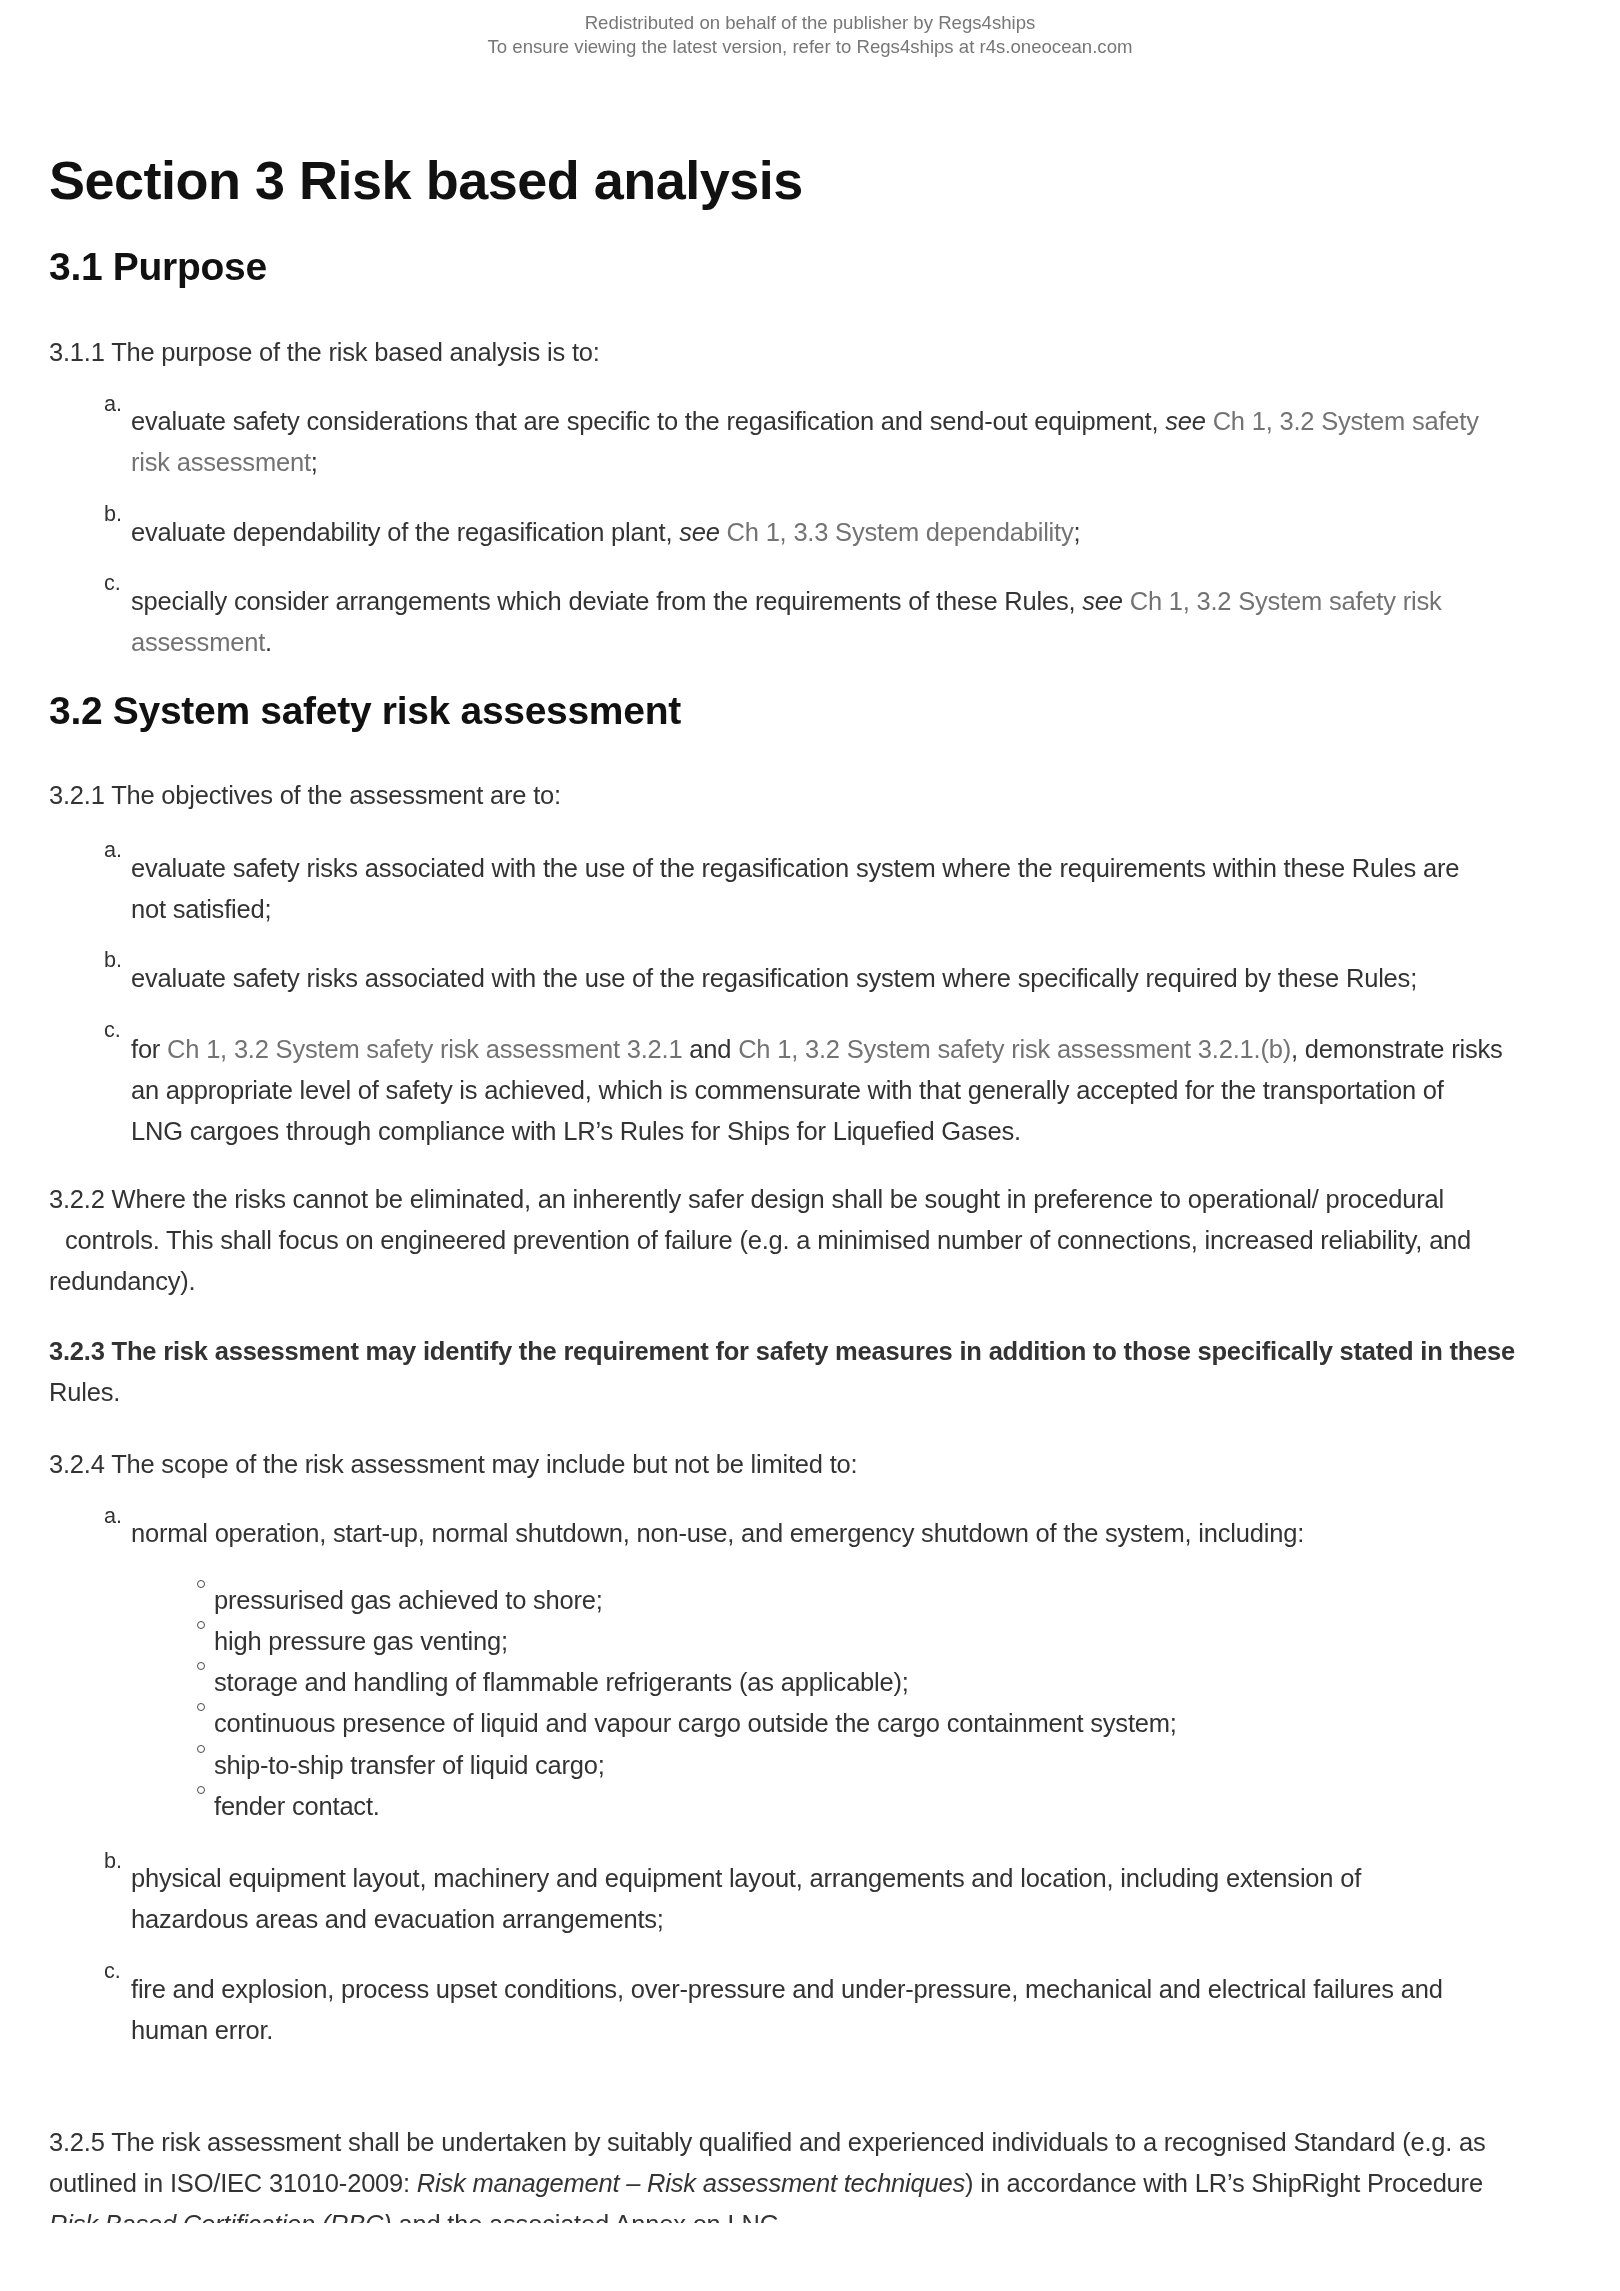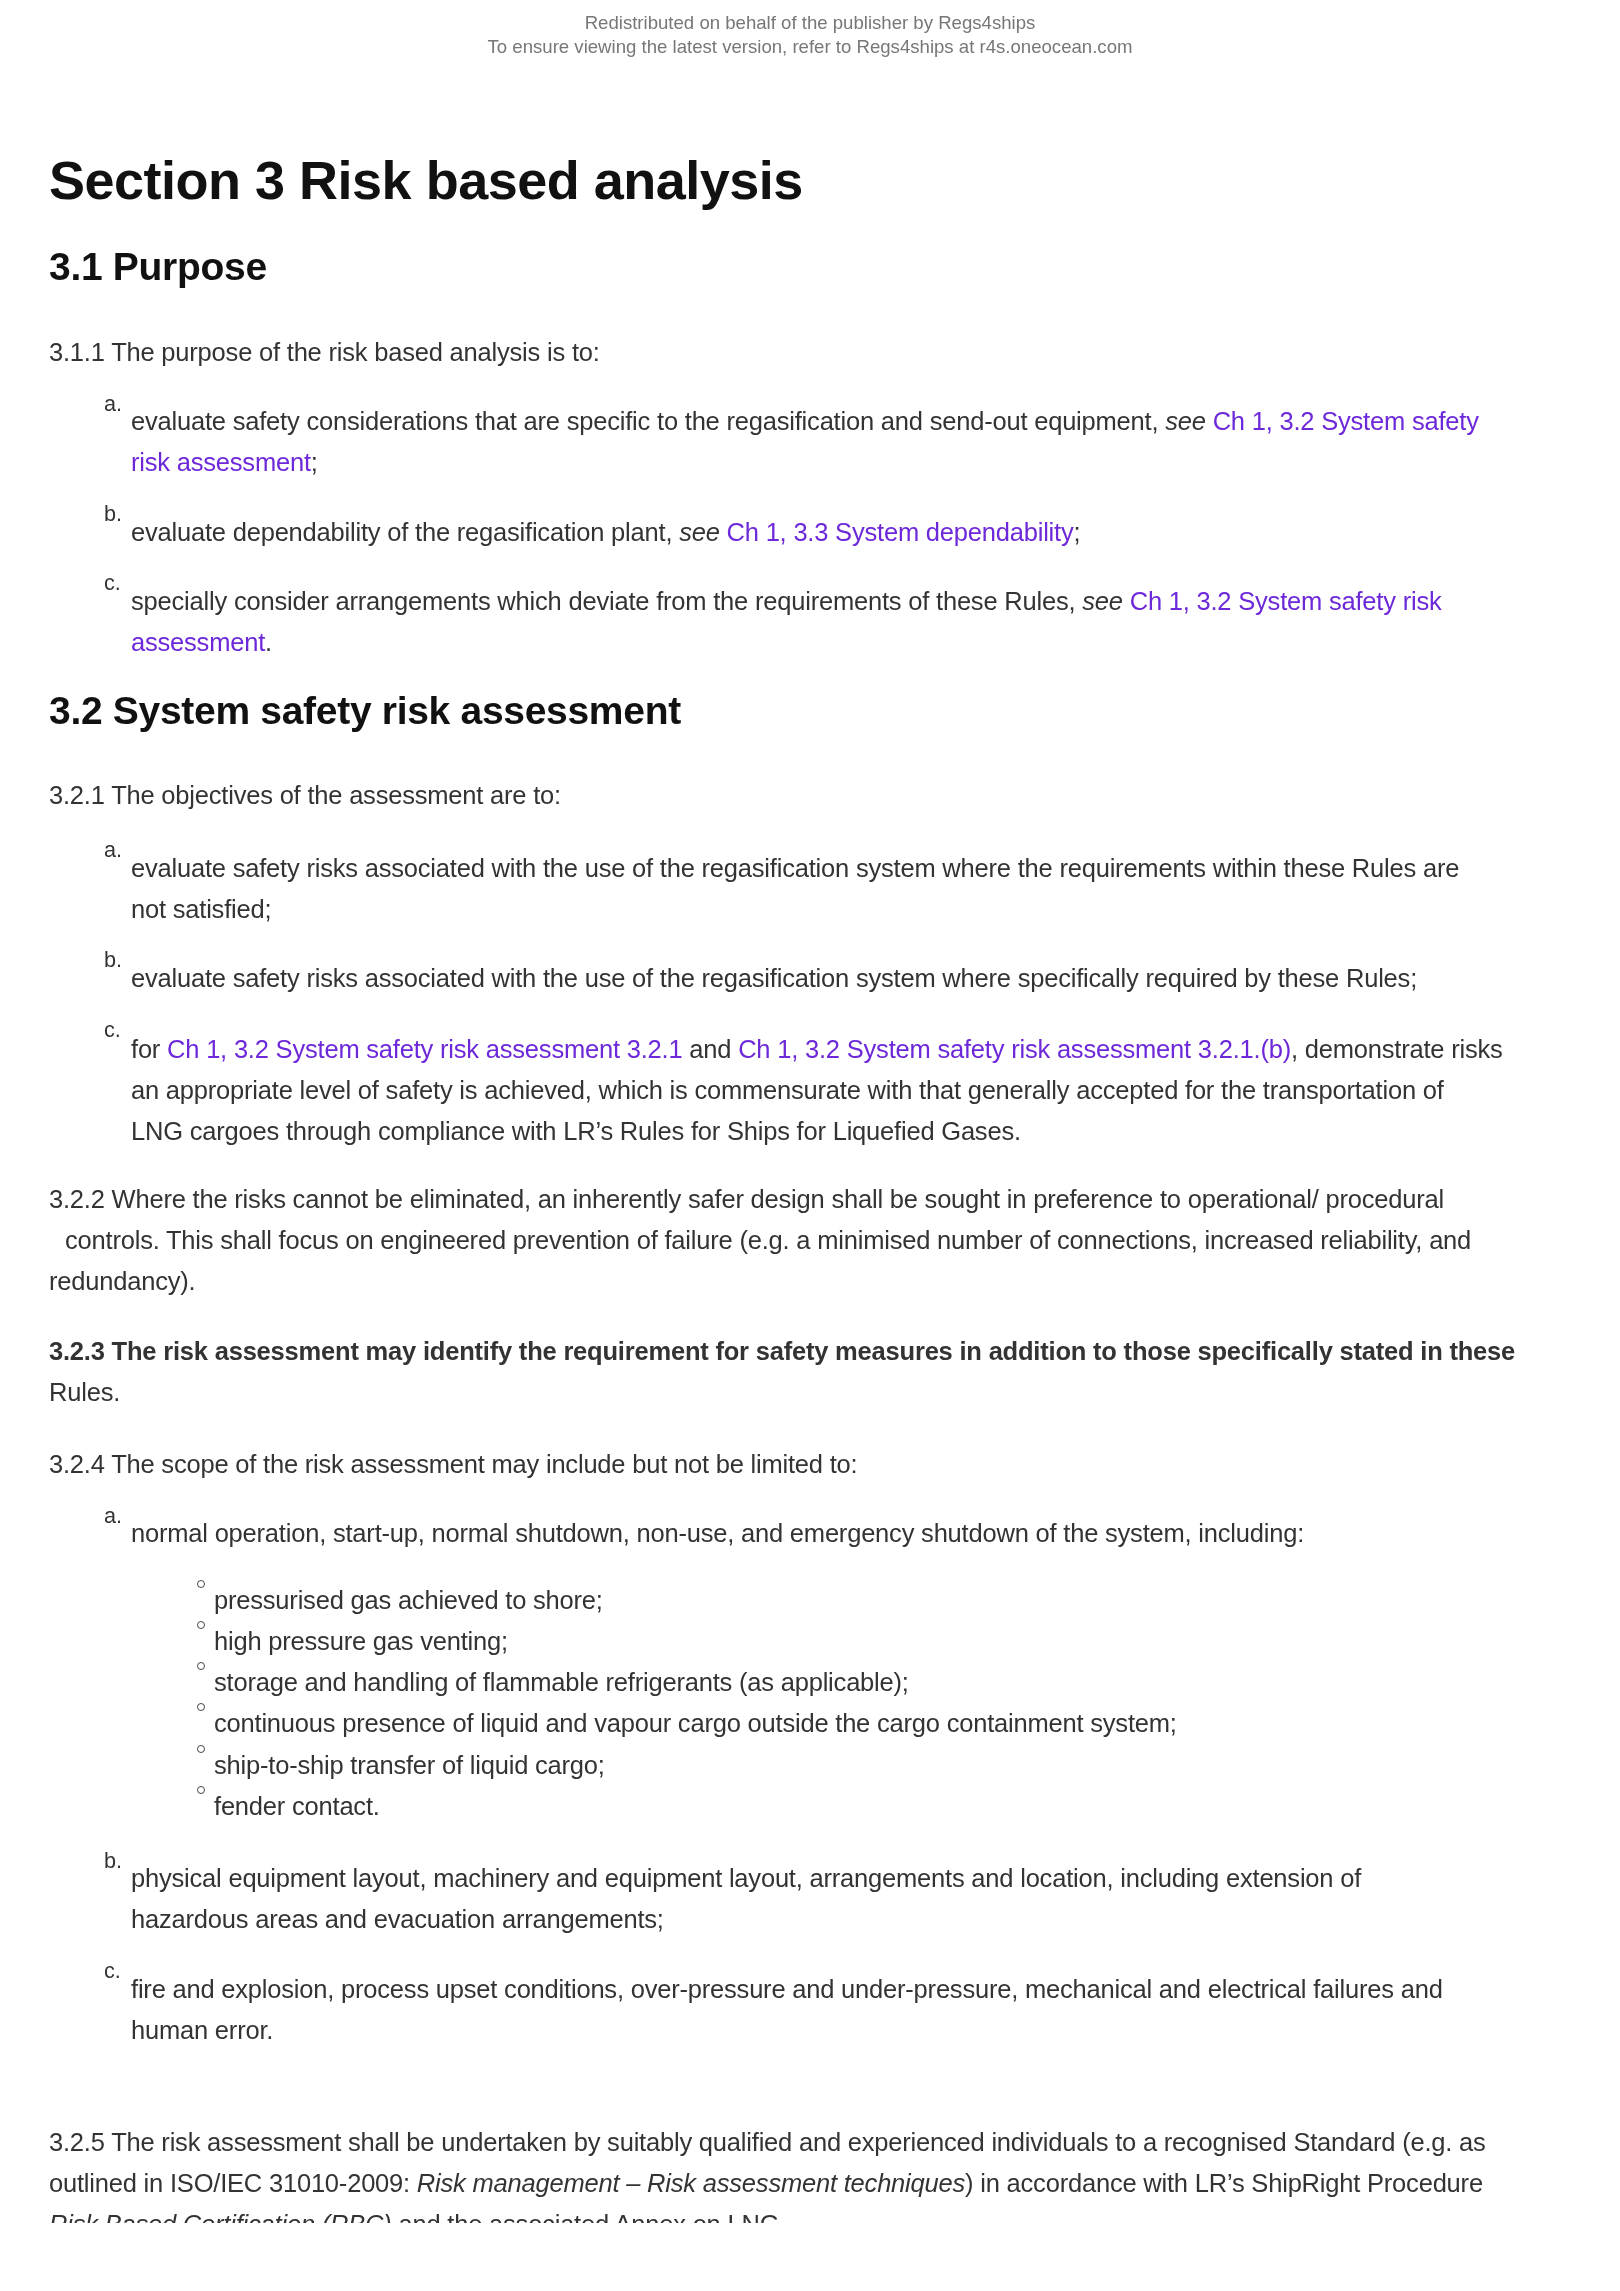--- a/index.html
+++ b/index.html
@@ -8,21 +8,21 @@
   .hdr { position:absolute; left:0; width:1620px; text-align:center; color:#777777;
          font-size:18.6px; font-family:"Liberation Sans", sans-serif; }
   .h1 { position:absolute; left:49px; font-size:54px; font-weight:bold; color:#111111; letter-spacing:-0.5px; }
   .h2 { position:absolute; left:49px; font-size:39px; font-weight:bold; color:#111111; letter-spacing:-0.3px; }
   .line { position:absolute; font-size:25.5px; white-space:nowrap; letter-spacing:-0.2px; line-height:31px; }
   .p { left:49px; }
   .li { left:131px; }
   .sub { left:214px; }
   .marker { position:absolute; left:104px; font-size:21.6px; color:#333; line-height:23.5px; }
   .bullet { position:absolute; left:197px; width:5.9px; height:5.9px; border:1.5px solid #444; border-radius:50%; }
-  .link { color:#6d28d9; }
+  .link { color:#737373; }
   i { font-style:italic; }
   .clip { position:absolute; left:0; top:2223px; width:1620px; height:69px; background:#fff; }
 </style>
 </head>
 <body>
 
 <div class="hdr" style="top:11.8px;">Redistributed on behalf of the publisher by Regs4ships</div>
 <div class="hdr" style="top:36px;">To ensure viewing the latest version, refer to Regs4ships at r4s.oneocean.com</div>
 
 <div class="h1" style="top:149px;">Section 3 Risk based analysis</div>

